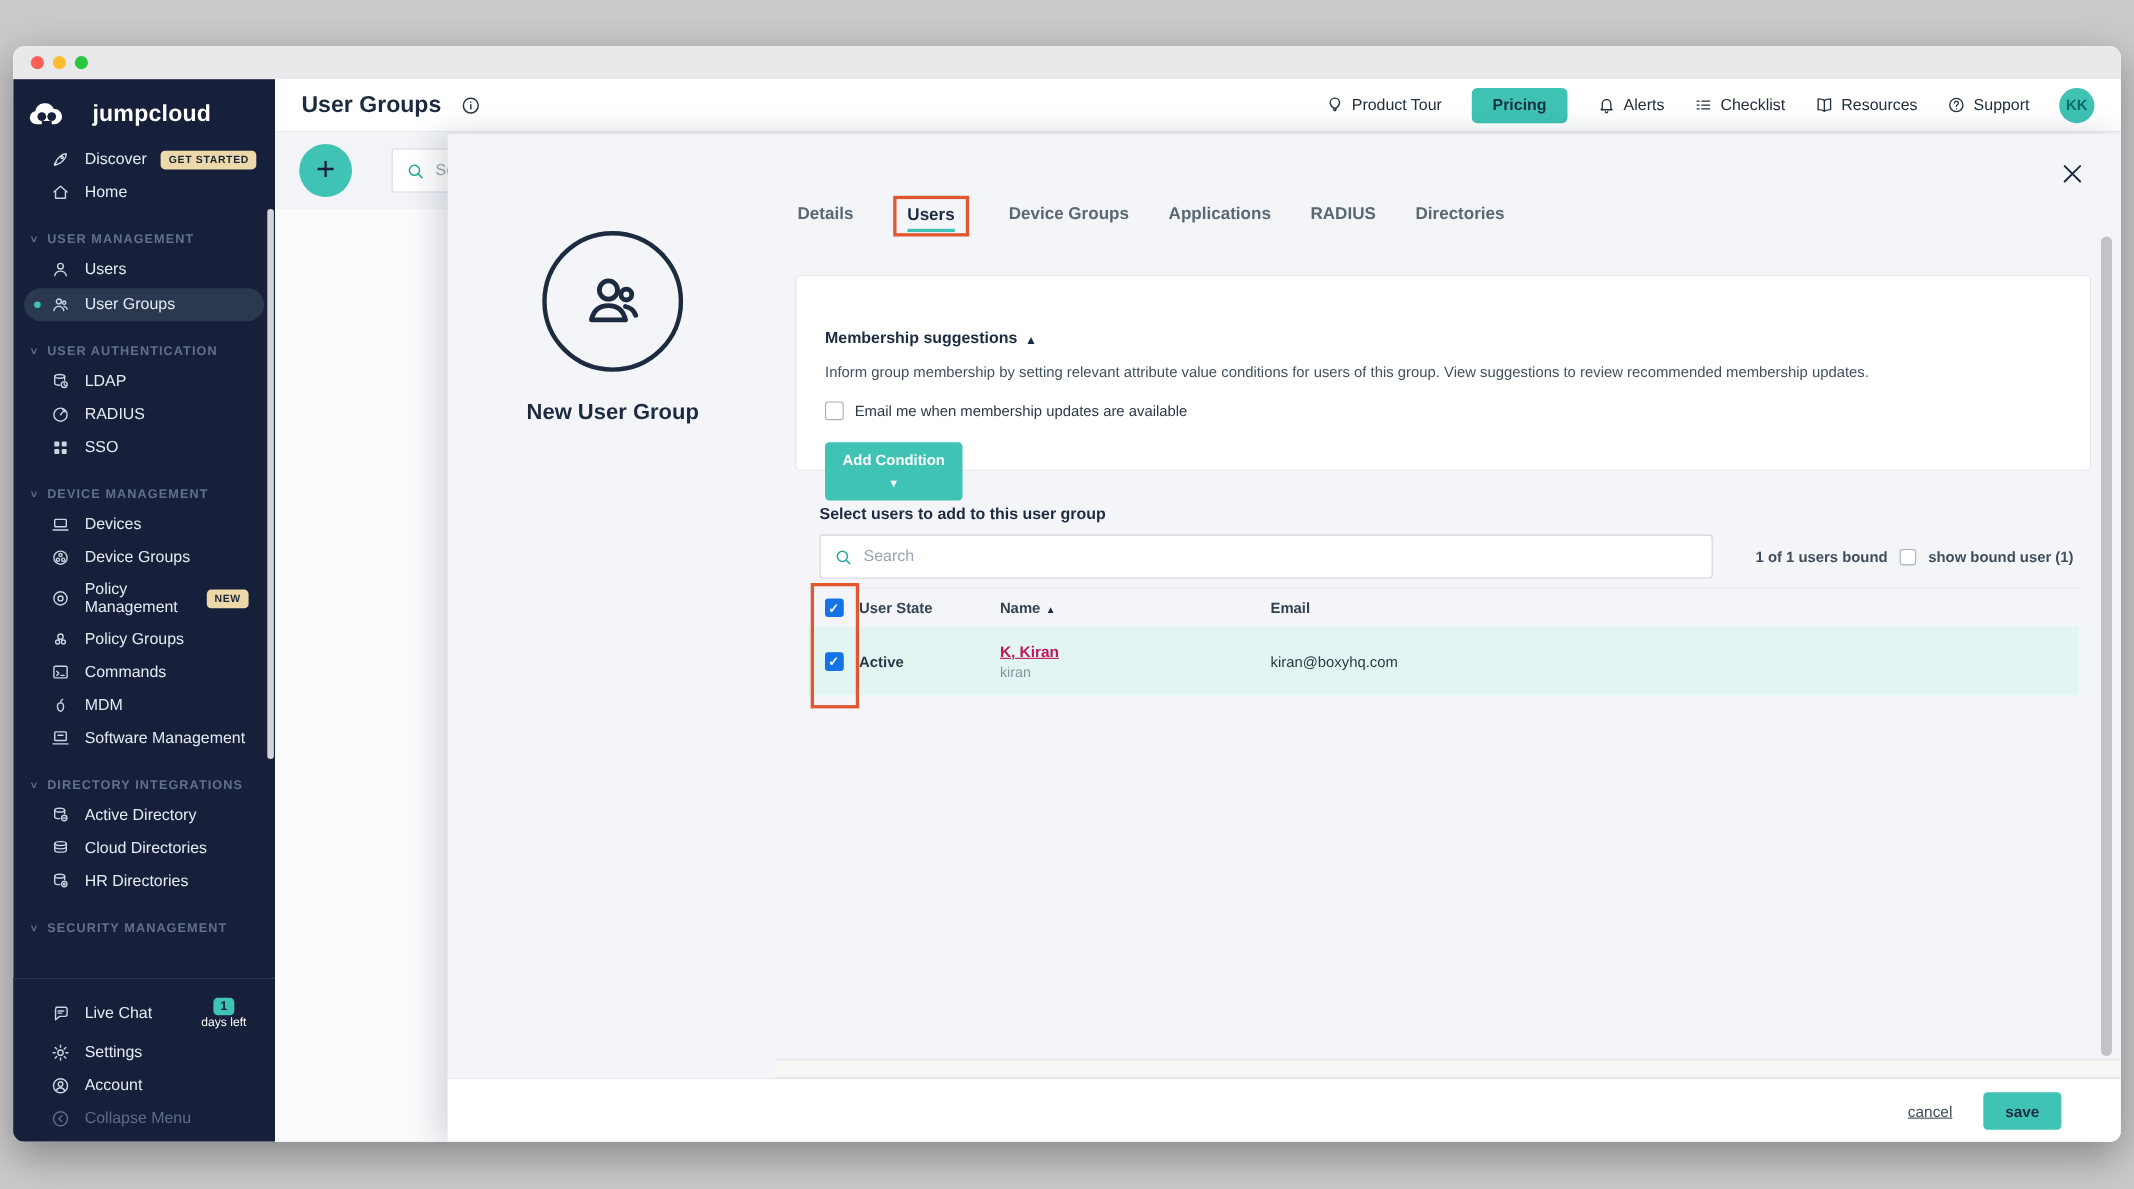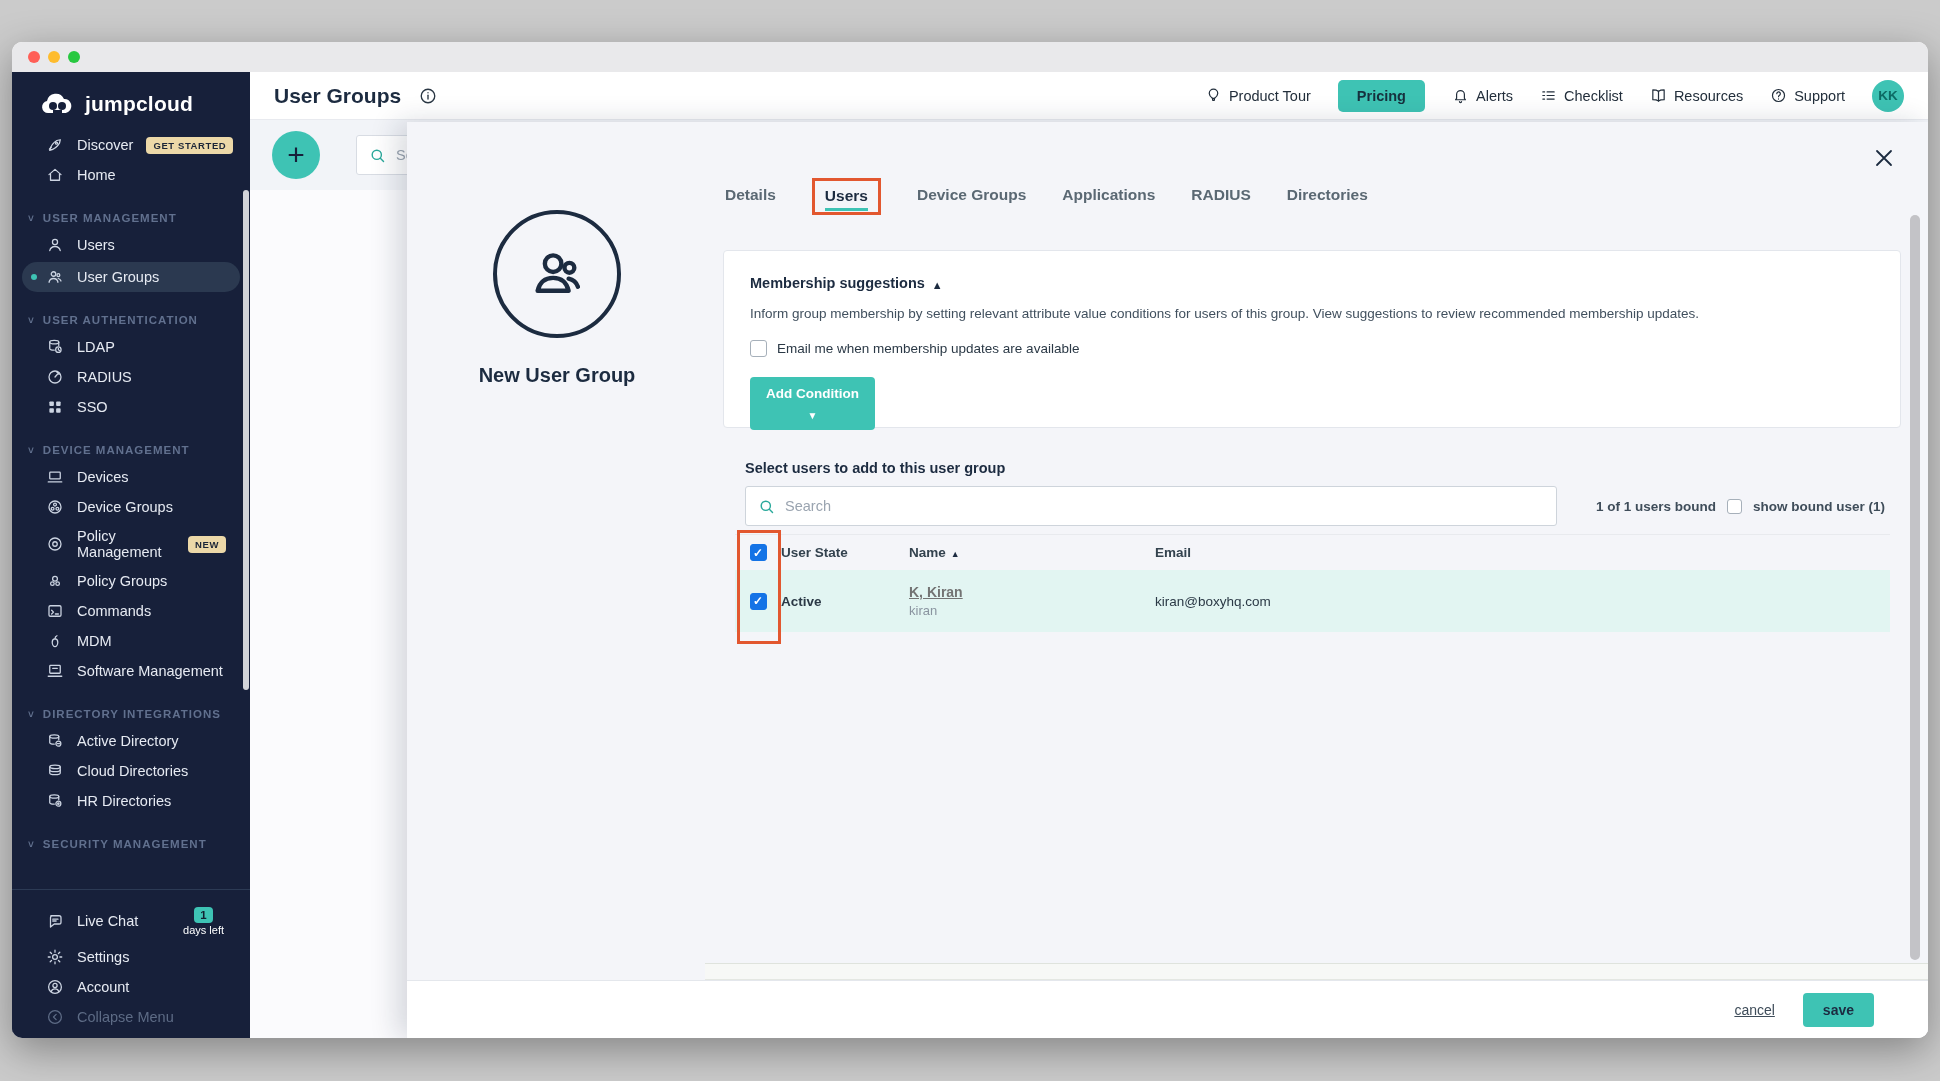--- a/index.html
+++ b/index.html
@@ -9,21 +9,21 @@
   .window { position:absolute; left:12px; top:42px; width:1916px; height:996px; background:#fff;
             border-radius:10px; overflow:hidden; box-shadow:0 12px 40px rgba(0,0,0,.35); }
   .titlebar { height:30px; background:#e9e9eb; display:flex; align-items:center; padding-left:16px; gap:8px; }
   .tl-dot { width:12px; height:12px; border-radius:50%; }
   .tl-red{background:#ff5f57}.tl-yellow{background:#febc2e}.tl-green{background:#28c840}
 
   .app { display:flex; height:966px; position:relative; }
 
   
   .sidebar { width:238px; flex:none; background:#17203a; color:#e6eaf2; position:relative; overflow:hidden; }
-  .logo-row { display:flex; gap:9px; padding:20px 0 14px 28px; }
+  .logo-row { display:flex; gap:23px; padding:20px 0 14px 13px; }
   .logo-text { font-size:21px; font-weight:bold; color:#fff; letter-spacing:.2px; }
   .nav-item { display:flex; align-items:center; gap:13px; padding:6px 10px 6px 34px; font-size:14.5px;
               min-height:30px; cursor:pointer; color:#e6eaf2; }
   .nav-item .icon { width:18px; height:18px; color:#ccd4e2; flex:none; display:inline-flex; }
   .nav-item.muted { color:#5d6b85; } .nav-item.muted .icon { color:#5d6b85; }
   .nav-item.active { background:#2b3950; border-radius:16px; margin:2px 10px; padding-left:24px; position:relative; }
   .nav-item.active::before { content:""; position:absolute; left:9px; top:50%; margin-top:-3px;
               width:6px; height:6px; border-radius:50%; background:#3ec3b4; }
   .nav-section { margin-top:16px; padding:6px 10px 6px 16px; font-size:11.5px; font-weight:bold;
               color:#61708e; letter-spacing:1px; display:flex; align-items:center; gap:8px; }
@@ -70,21 +70,21 @@
   .group-title { margin-top:26px; font-size:20px; font-weight:bold; color:#1c2b40; }
 
   .modal-content { position:absolute; left:316px; top:0; width:1180px; height:100%; }
   .tabs { position:absolute; top:56px; left:2px; display:flex; align-items:center; gap:36px; }
   .tab { font-size:15.5px; font-weight:bold; color:#5a6873; cursor:pointer; padding-bottom:4px; }
   .tab.active { color:#1c2b40; border-bottom:3px solid #3ec3b4; }
   .annotation-box { border:3px solid #e2572f; padding:6px 10px 7px; }
 
   .card { position:absolute; top:128px; left:0; width:1178px; height:178px; background:#fff;
               border:1px solid #e3e6ec; border-radius:4px; padding:24px 26px; }
-  .card-title { font-size:14.5px; font-weight:bold; color:#1c2b40; display:flex; align-items:flex-end; gap:7px; cursor:pointer; }
+  .card-title { font-size:14.5px; font-weight:bold; color:#1c2b40; display:flex; align-items:flex-end; gap:7px; cursor:pointer;margin-top:25px; }
   .card-title .caret { font-size:11px; }
   .card-desc { margin-top:15px; font-size:13.5px; color:#41505e; }
   .email-check-row { margin-top:19px; display:flex; align-items:center; gap:10px; font-size:13.5px; color:#2b3946; cursor:pointer; }
   .checkbox { width:17px; height:17px; border:1px solid #a6b0ba; border-radius:3px; background:#fff; flex:none;
               display:flex; align-items:center; justify-content:center; cursor:pointer; }
   .checkbox.checked { background:#1473e6; border-color:#1473e6; color:#fff; font-size:12px; font-weight:bold; }
   .add-condition-btn { margin-top:20px; background:#3ec3b4; border:none; color:#fff; font-family:inherit;
               font-size:13.5px; font-weight:bold; padding:9px 16px; border-radius:4px; cursor:pointer;
               display:inline-flex; align-items:center; gap:9px;flex-direction:column; }
   .add-condition-btn .caret { font-size:10px; }
@@ -98,21 +98,21 @@
   .bound-summary { font-size:13.5px; font-weight:bold; color:#3f4d5a; }
   .show-bound-label { font-size:13.5px; font-weight:bold; color:#3f4d5a; cursor:pointer; }
   .bound-info .checkbox { width:15px; height:15px; }
 
   .users-table { position:absolute; top:412px; left:12px; width:1155px; }
   .t-row { display:grid; grid-template-columns:46px 128px 246px 1fr; align-items:center; }
   .t-head { height:36px; border-top:1px solid #e8eaee; font-size:13.5px; font-weight:bold; color:#33424e; }
   .t-data { height:62px; background:#e2f5f2; font-size:13.5px; color:#2b3946; }
   .sort-arrow { font-size:9px; margin-left:5px; color:#1c2b40; }
   .cell-check { display:flex; justify-content:center; }
-  .name-link { font-size:14px; font-weight:bold; color:#737373; text-decoration:underline; cursor:pointer; }
+  .name-link { font-size:14px; font-weight:bold; color:#be185d; text-decoration:underline; cursor:pointer; }
   .name-sub { font-size:13px; color:#8a94a0; margin-top:3px; }
   .state-cell { font-weight:bold; color:#2b3946; }
   .orange-col-box { position:absolute; left:14px; top:408px; width:44px; height:114px; border:3.5px solid #e2572f; pointer-events:none; }
 
   .modal-scrollbar { position:absolute; right:8px; top:93px; width:10px; height:745px; background:#c3c3c7; border-radius:6px; }
   .content-bottom-strip { position:absolute; left:298px; right:0; top:841px; height:17px; background:#f7f8f6;
               border-top:1px solid #dfe3dd; border-bottom:1px solid #e4e7e2; }
   .modal-footer { position:absolute; left:0; right:0; bottom:0; height:58px; background:#fff; border-top:1px solid #e4e7ec;
               display:flex; align-items:center; justify-content:flex-end; gap:28px; padding-right:54px; }
   .cancel-link { font-size:14px; color:#3e4c59; text-decoration:underline; cursor:pointer; }

